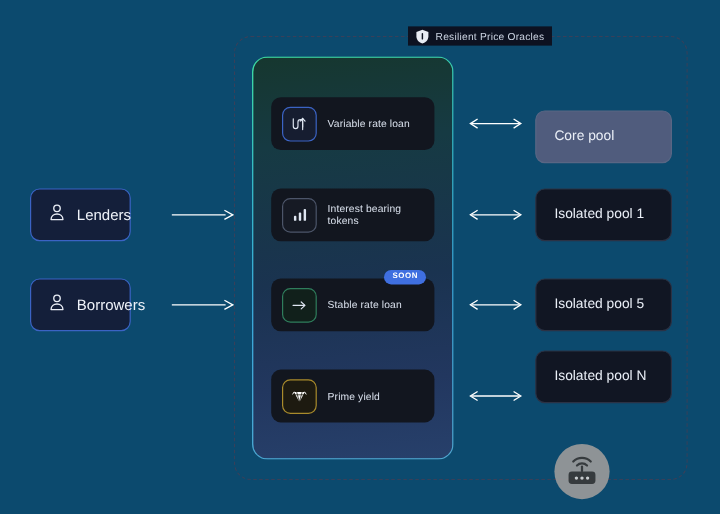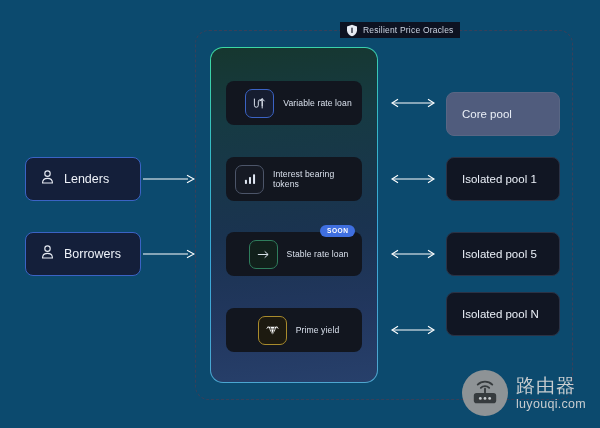--- a/index.html
+++ b/index.html
@@ -43,21 +43,21 @@
     font-size: 8.5px;
     color: #cdd5e3;
     letter-spacing: .2px;
     white-space: nowrap;
   }
   .shield-ico { width: 12px; height: 13px; display:block; }
 
   
   .entity {
     position: absolute;
-    width: 116px;
+    width: 84px;
     height: 44px;
     border: 1px solid #3b63c4;
     border-radius: 8px;
     background: #141f3a;
     display: flex;
     align-items: center;
     gap: 9px;
     padding-left: 14px;
     box-sizing: border-box;
   }
@@ -91,21 +91,20 @@
     left: 226px;
     width: 136px;
     height: 44px;
     background: #12161f;
     border-radius: 8px;
     display: flex;
     align-items: center;
     gap: 9px;
     padding-left: 9px;
     box-sizing: border-box;
-    justify-content: center;
   }
   .pcard .plabel { font-size: 8.6px; color: #d9e0ec; letter-spacing: .1px; }
   .pc1 { top: 81px; }
   .pc2 { top: 157px; }
   .pc3 { top: 232px; }
   .pc4 { top: 308px; }
 
   .picon {
     width: 27px; height: 27px;
     border-radius: 7px;
@@ -309,19 +308,15 @@
       <svg width="30" height="28" viewBox="0 0 32 30" fill="none">
         <rect x="4" y="15" width="24" height="11" rx="3" fill="#3a3a3a"></rect>
         <circle cx="11" cy="20.8" r="1.5" fill="#d8d8d8"></circle>
         <circle cx="16" cy="20.8" r="1.5" fill="#d8d8d8"></circle>
         <circle cx="21" cy="20.8" r="1.5" fill="#d8d8d8"></circle>
         <path d="M16 14.5 V10.5" stroke="#3a3a3a" stroke-width="2" stroke-linecap="round"></path>
         <path d="M11.5 9.5 a6.5 6.5 0 0 1 9 0" stroke="#3a3a3a" stroke-width="2" stroke-linecap="round" fill="none"></path>
         <path d="M8.2 6 a11 11 0 0 1 15.6 0" stroke="#3a3a3a" stroke-width="2" stroke-linecap="round" fill="none"></path>
       </svg>
     </div>
-    <div class="wm-text">
-      <span class="wm-cn">路由器</span>
-      <span class="wm-en">luyouqi.com</span>
-    </div>
   </div>
 
 </div>
 
 </body></html>

